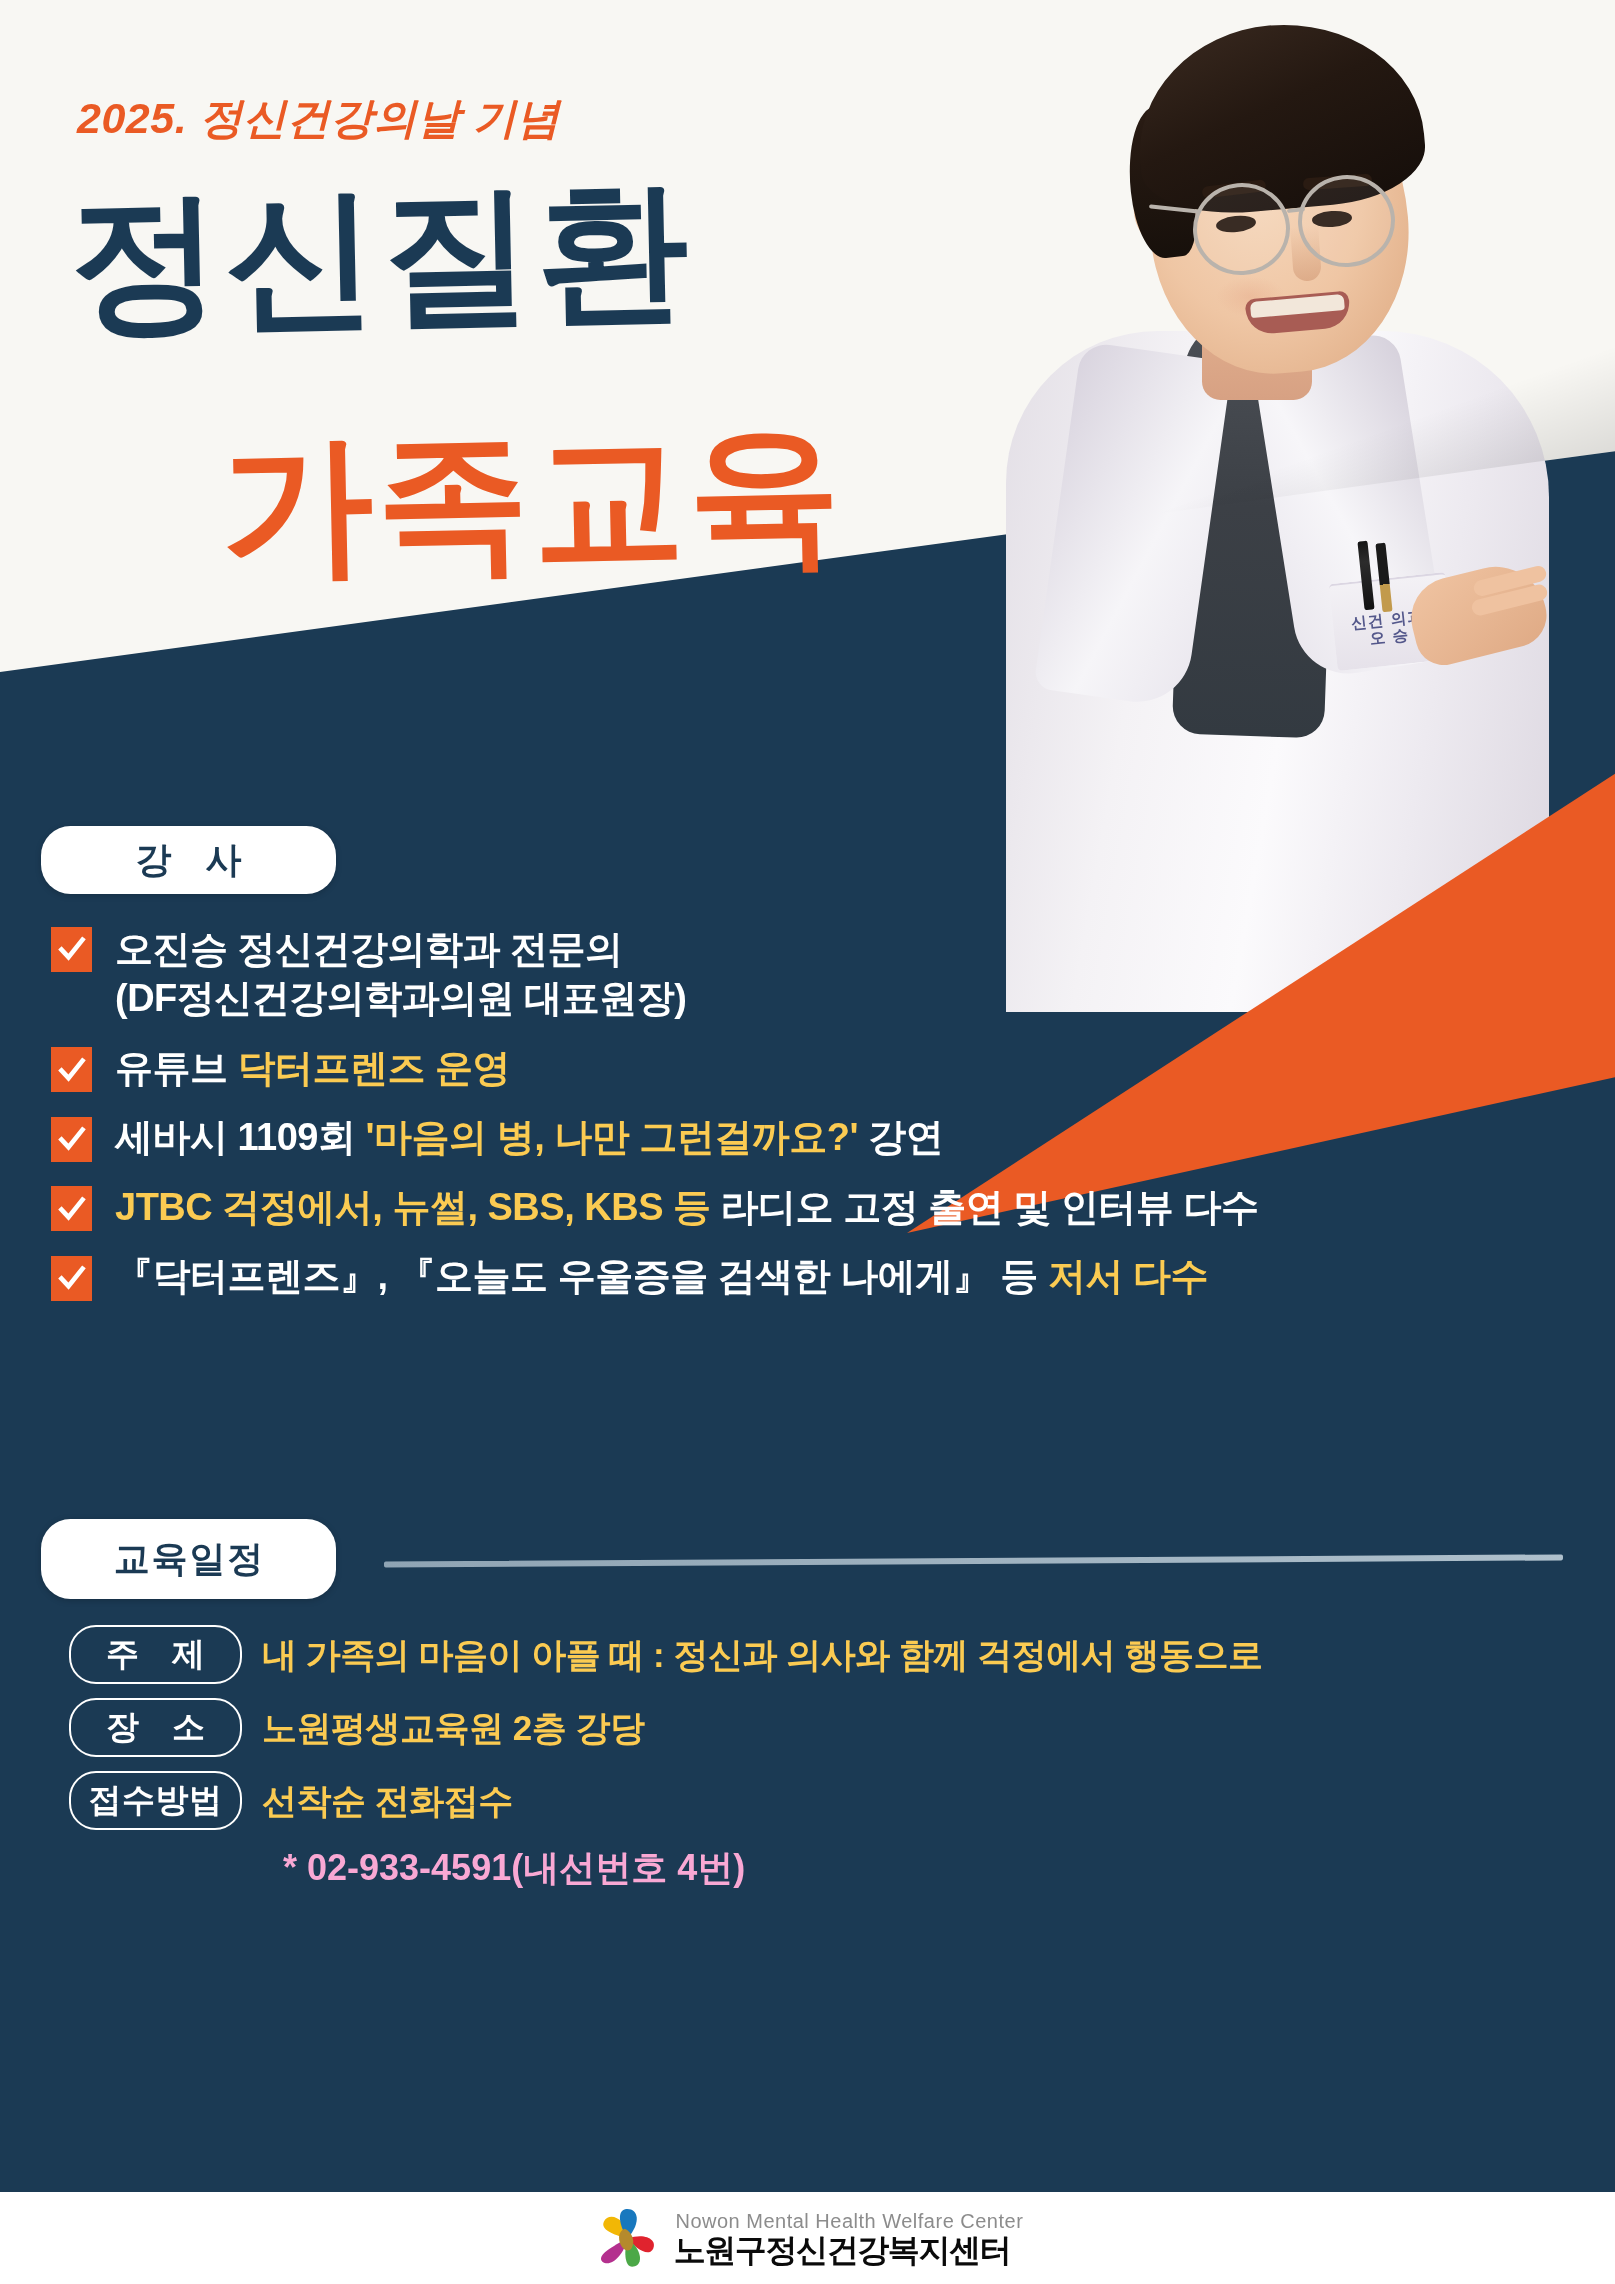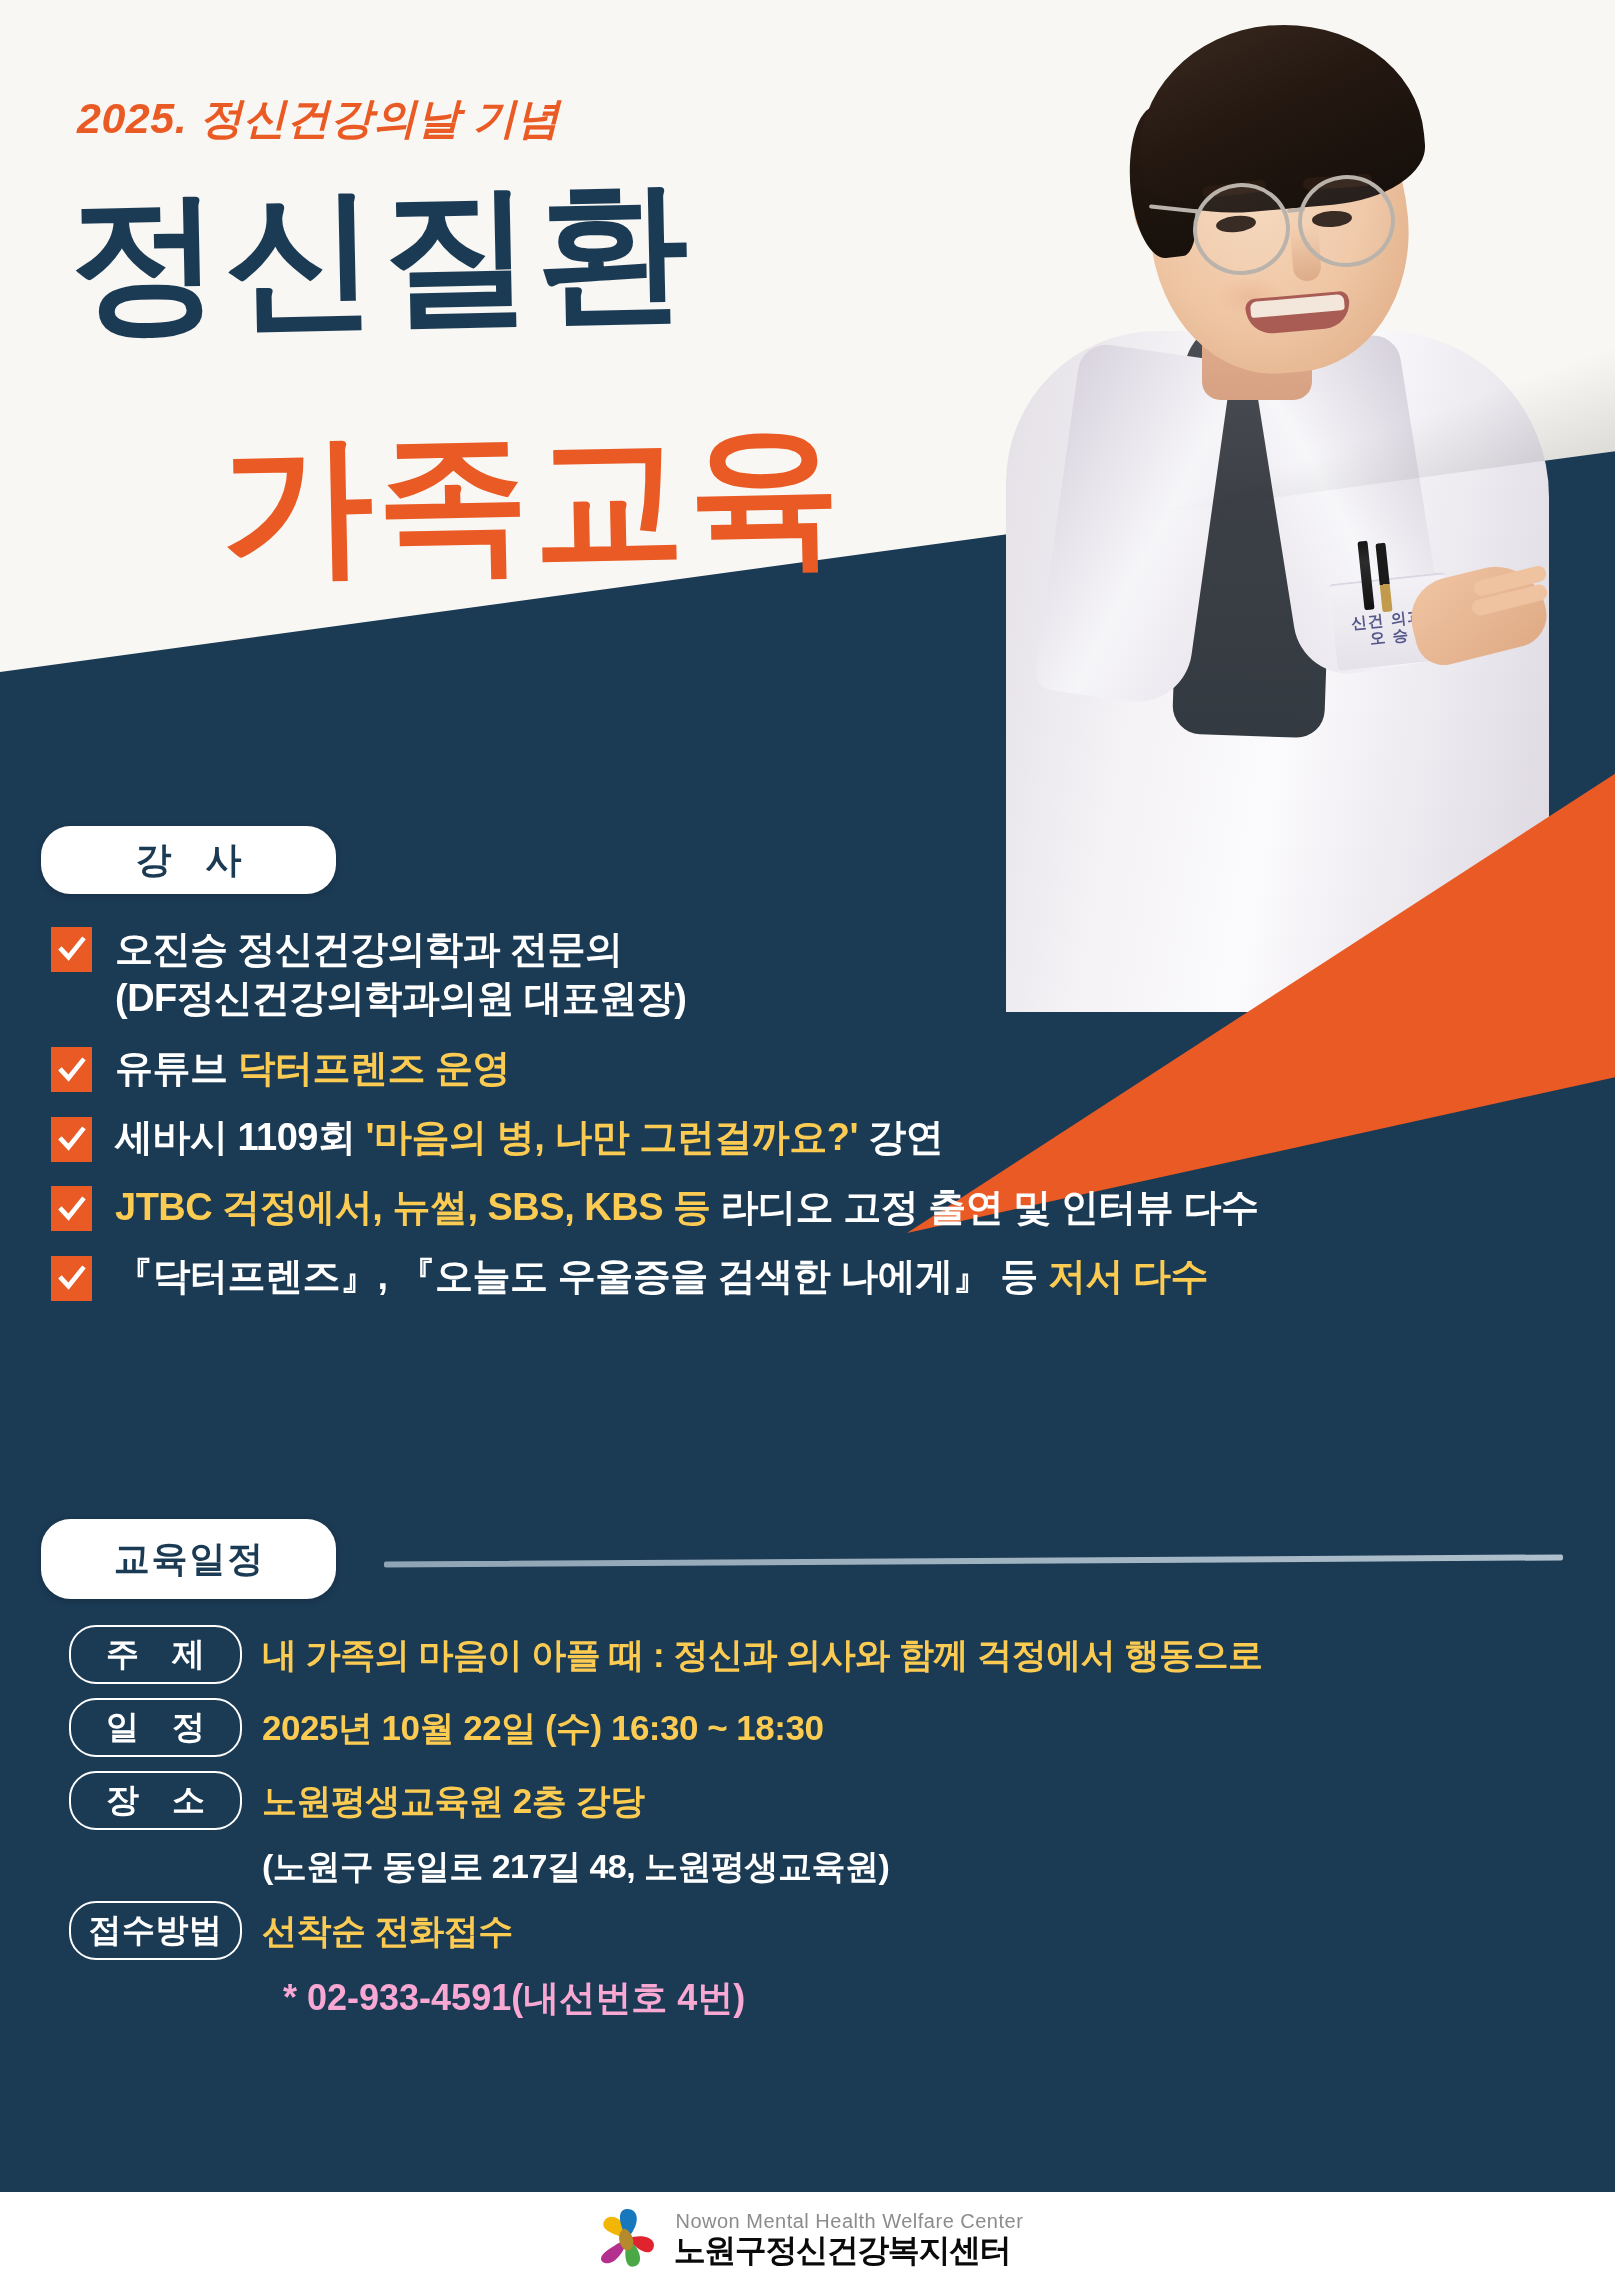--- a/index.html
+++ b/index.html
@@ -381,30 +381,25 @@
     <div class="badge badge-schedule">교육일정</div>
     <div class="rule"></div>
 
     <div class="sched">
 
       <div class="srow">
         <span class="slabel wide">주  제</span>
         <span class="sval">내 가족의 마음이 아플 때 : 정신과 의사와 함께 걱정에서 행동으로</span>
       </div>
 
-      <div class="srow">
-        <span class="slabel wide">일  정</span>
-        <span class="sval">2025년 10월 22일 (수) 16:30 ~ 18:30</span>
-      </div>
 
       <div class="srow">
         <span class="slabel wide">장  소</span>
         <span class="sval">노원평생교육원 2층 강당</span>
       </div>
-      <div class="subline">(노원구 동일로 217길 48, 노원평생교육원)</div>
 
       <div class="srow">
         <span class="slabel tight">접수방법</span>
         <span class="sval">선착순 전화접수</span>
       </div>
       <div class="note">* 02-933-4591(내선번호 4번)</div>
 
     </div>
 
   </div>

